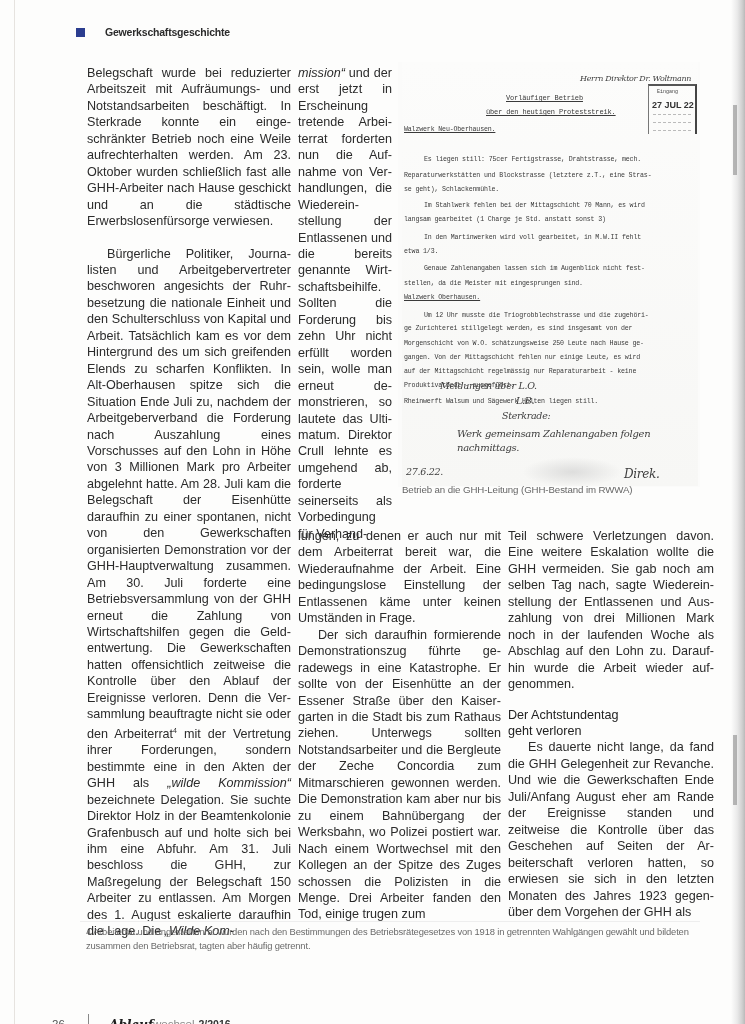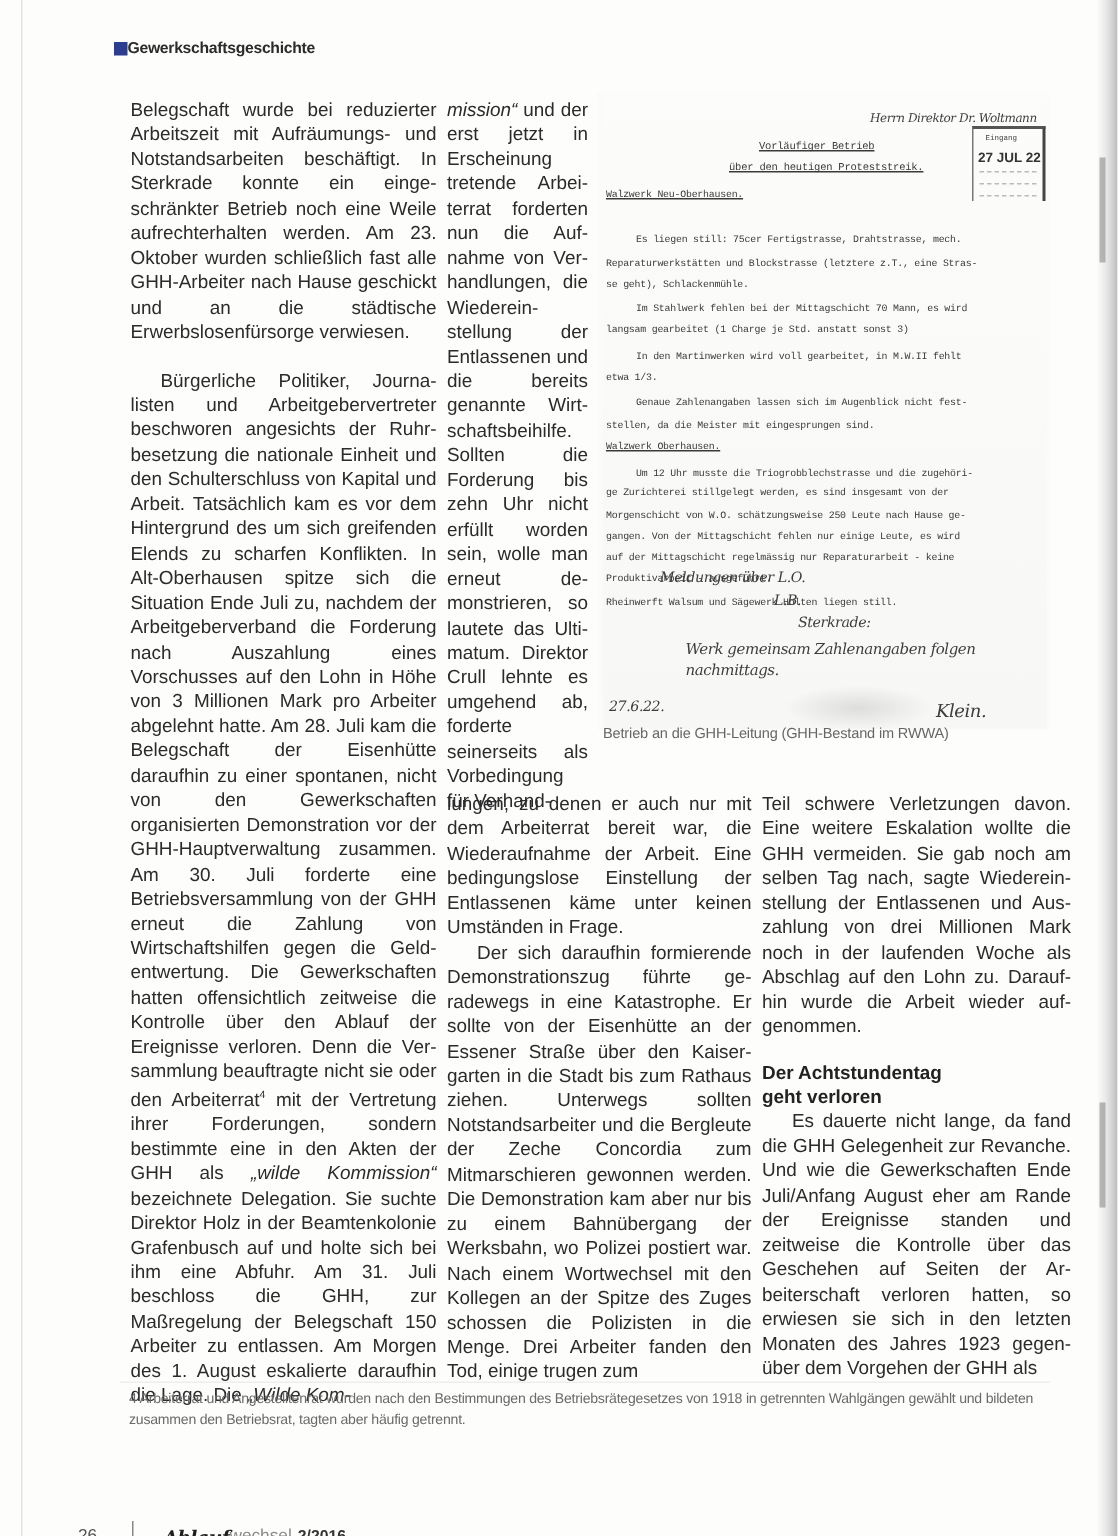--- a/index.html
+++ b/index.html
@@ -15,41 +15,41 @@
   }
   .right-shadow {
     position: absolute; right: 0; top: 0; width: 14px; height: 1024px;
     background: linear-gradient(to right, #fdfdfc 0%, #e9e9e9 45%, #cfcfcf 80%, #b9b9b9 100%);
   }
   .right-shadow .mark1 { position:absolute; left:2px; top:105px; width:4px; height:70px; background:#8a8a8a; opacity:.6;}
   .right-shadow .mark2 { position:absolute; left:2px; top:735px; width:4px; height:70px; background:#8a8a8a; opacity:.6;}
 
   .section-tag {
     position: absolute; left: 76px; top: 26px;
-    display: flex; align-items: center; gap: 0;
+    display: flex; align-items: center; gap: 20px;
     font-size: 10.5px; font-weight: bold; color: #2b2b2b;
     letter-spacing: -0.2px;
   }
   .section-tag .sq { width: 9px; height: 9px; background: #2b3d8f; display: inline-block; }
 
   .col {
     position: absolute;
     font-size: 12.6px; line-height: 16.45px;
     text-align: justify; hyphens: manual;
     color: #2b2b2b;
   }
   .col p { margin: 0; }
   .col .indent { text-indent: 20px; }
   .col .gap { height: 16px; }
   .col1 { left: 87px; top: 65px; width: 204px; }
   .col2 { left: 298px; top: 65px; width: 94px; }
   .col3 { left: 298px; top: 528px; width: 203px; }
   .col4 { left: 508px; top: 528px; width: 206px; }
   .col4 h2 {
-    margin: 0; font-size: 12.6px; line-height: 16.45px; font-weight: bold; color:#222;
+    margin: 0; font-size: 12.6px; line-height: 16.45px; font-weight: normal; color:#222;
   }
   em { font-style: italic; }
 
   
   .doc-figure {
     position: absolute; left: 398px; top: 62px; width: 302px; height: 425px;
     background: #fbfbfa;
   }
   .doc-paper {
     position: absolute; left: 4px; top: 0; width: 296px; height: 424px;
@@ -153,25 +153,25 @@
         <span class="tw" style="left: 22px; top: 250px;">Um 12 Uhr musste die Triogrobblechstrasse und die zugehöri-</span>
         <span class="tw" style="left: 2px; top: 263px;">ge Zurichterei stillgelegt werden, es sind insgesamt von der</span>
         <span class="tw" style="left: 2px; top: 278px;">Morgenschicht von W.O. schätzungsweise 250 Leute nach Hause ge-</span>
         <span class="tw" style="left: 2px; top: 292px;">gangen. Von der Mittagschicht fehlen nur einige Leute, es wird</span>
         <span class="tw" style="left: 2px; top: 306px;">auf der Mittagschicht regelmässig nur Reparaturarbeit - keine</span>
         <span class="tw" style="left: 2px; top: 320px;">Produktivarbeit - ausgeführt.</span>
         <span class="tw" style="left: 2px; top: 336px;">Rheinwerft Walsum und Sägewerk Holten liegen still.</span>
       </div>
     <span class="hw" style="left:38px; top:318px;">Meldungen über L.O.</span>
     <span class="hw" style="left:114px; top:333px;">L.B.</span>
-    <span class="hw" style="left:130px; top:348px;">Sterkrade:</span>
+    <span class="hw" style="left:100px; top:348px;">Sterkrade:</span>
     <span class="hw" style="left:55px; top:366px; font-size:10px;">Werk gemeinsam Zahlenangaben folgen</span>
     <span class="hw" style="left:55px; top:380px; font-size:10px;">nachmittags.</span>
     <span class="hw" style="left:4px; top:404px;">27.6.22.</span>
-    <span class="hw" style="left:222px; top:405px; font-size:12px;">Klein.</span>
+    <span class="hw" style="left:222px; top:405px; font-size:12px;">Direk.</span>
     <div class="smudge"></div>
   </div>
 </div>
 <div class="doc-caption">Betrieb an die GHH-Leitung (GHH-Bestand im RWWA)</div>
 
 <div class="col col3">
   <p>lungen, zu denen er auch nur mit dem Arbeiterrat bereit war, die Wiederaufnahme der Arbeit. Eine bedingungslose Einstellung der Entlassenen käme unter keinen Umständen in Frage.</p>
   <p class="indent">Der sich daraufhin formieren­de Demonstrationszug führte ge­radewegs in eine Katastrophe. Er sollte von der Eisenhütte an der Essener Straße über den Kaiser­garten in die Stadt bis zum Rat­haus ziehen. Unterwegs sollten Notstandsarbeiter und die Berg­leute der Zeche Concordia zum Mitmarschieren gewonnen wer­den. Die Demonstration kam aber nur bis zu einem Bahnübergang der Werksbahn, wo Polizei po­stiert war. Nach einem Wortwech­sel mit den Kollegen an der Spitze des Zuges schossen die Polizisten in die Menge. Drei Arbeiter fan­den den Tod, einige trugen zum</p>
 </div>
 

